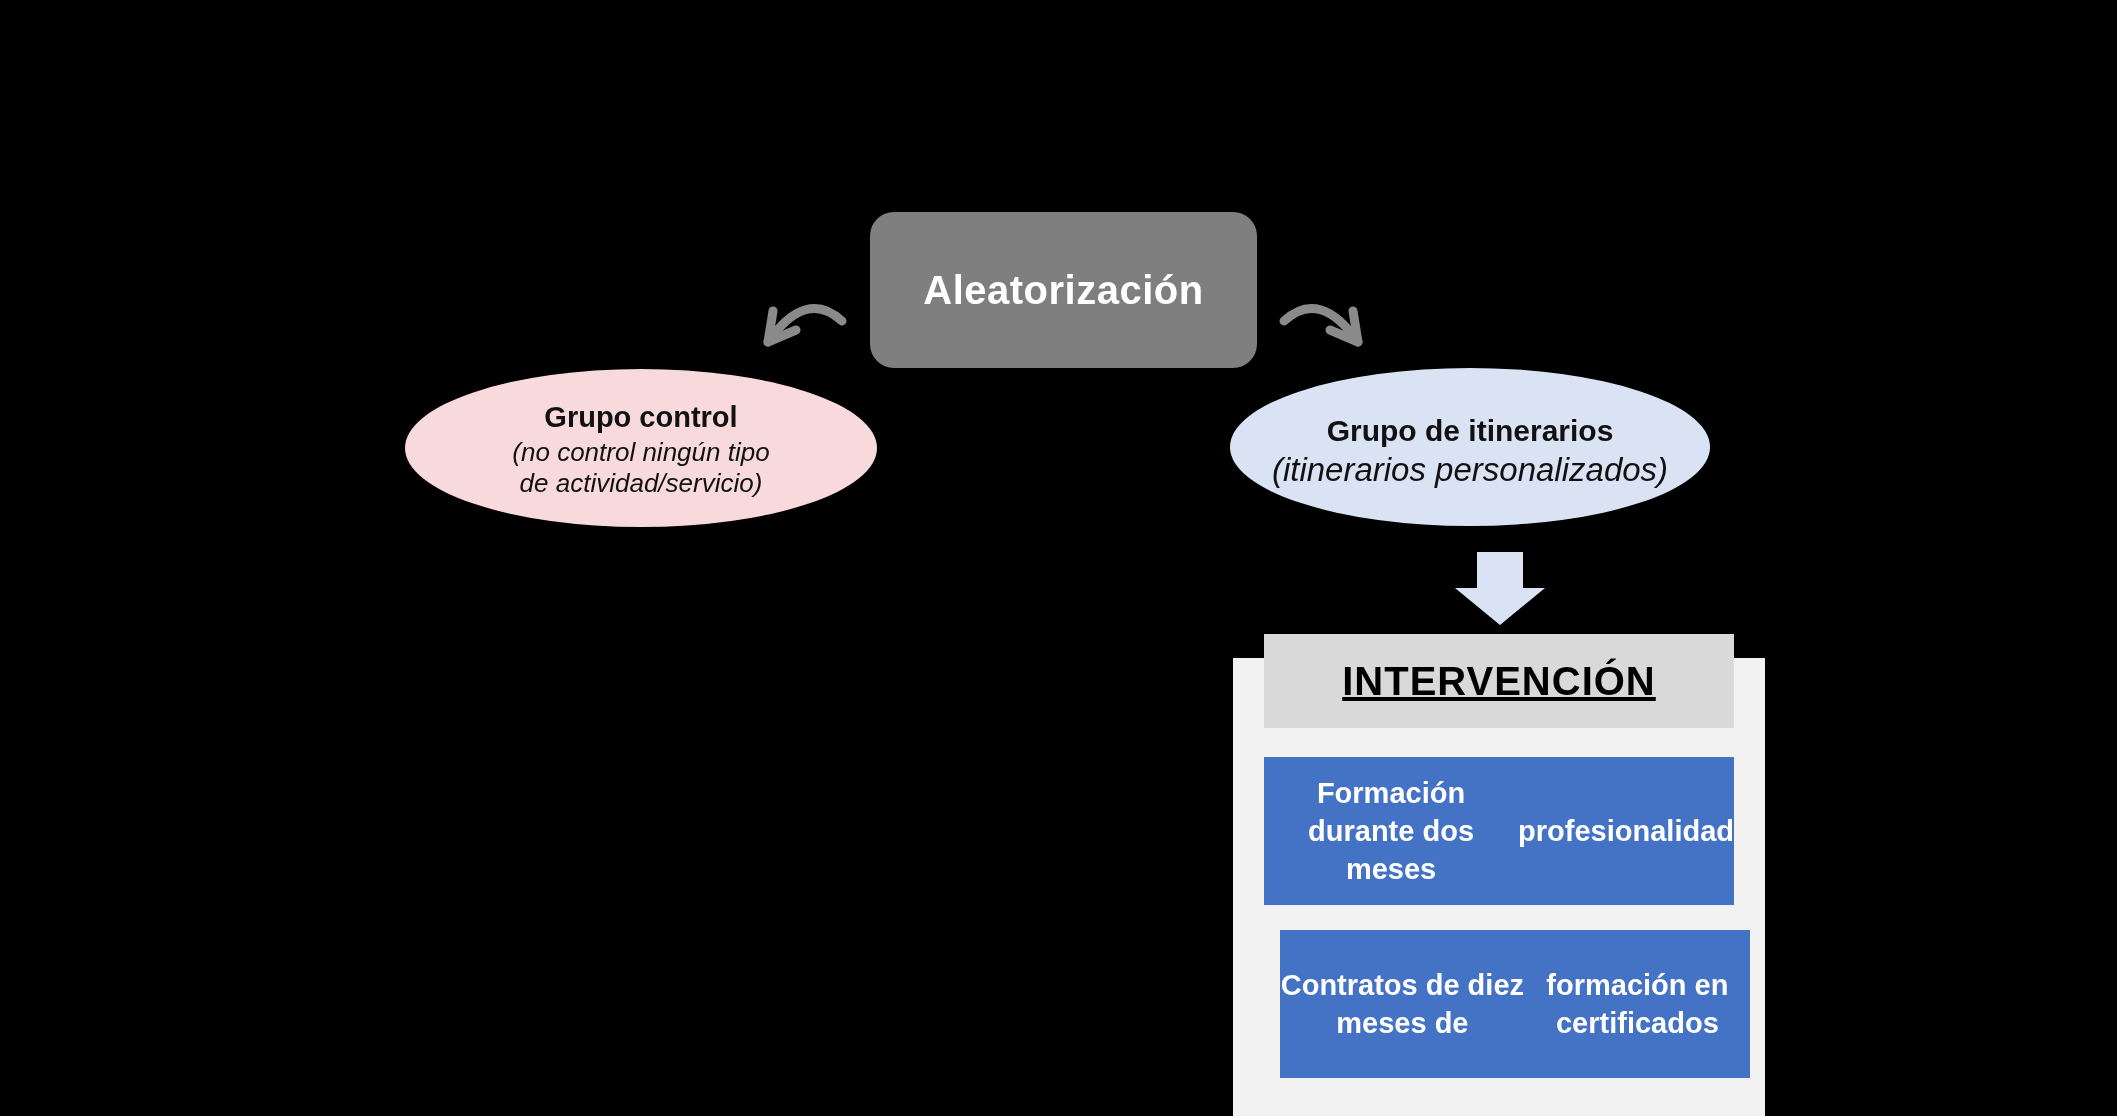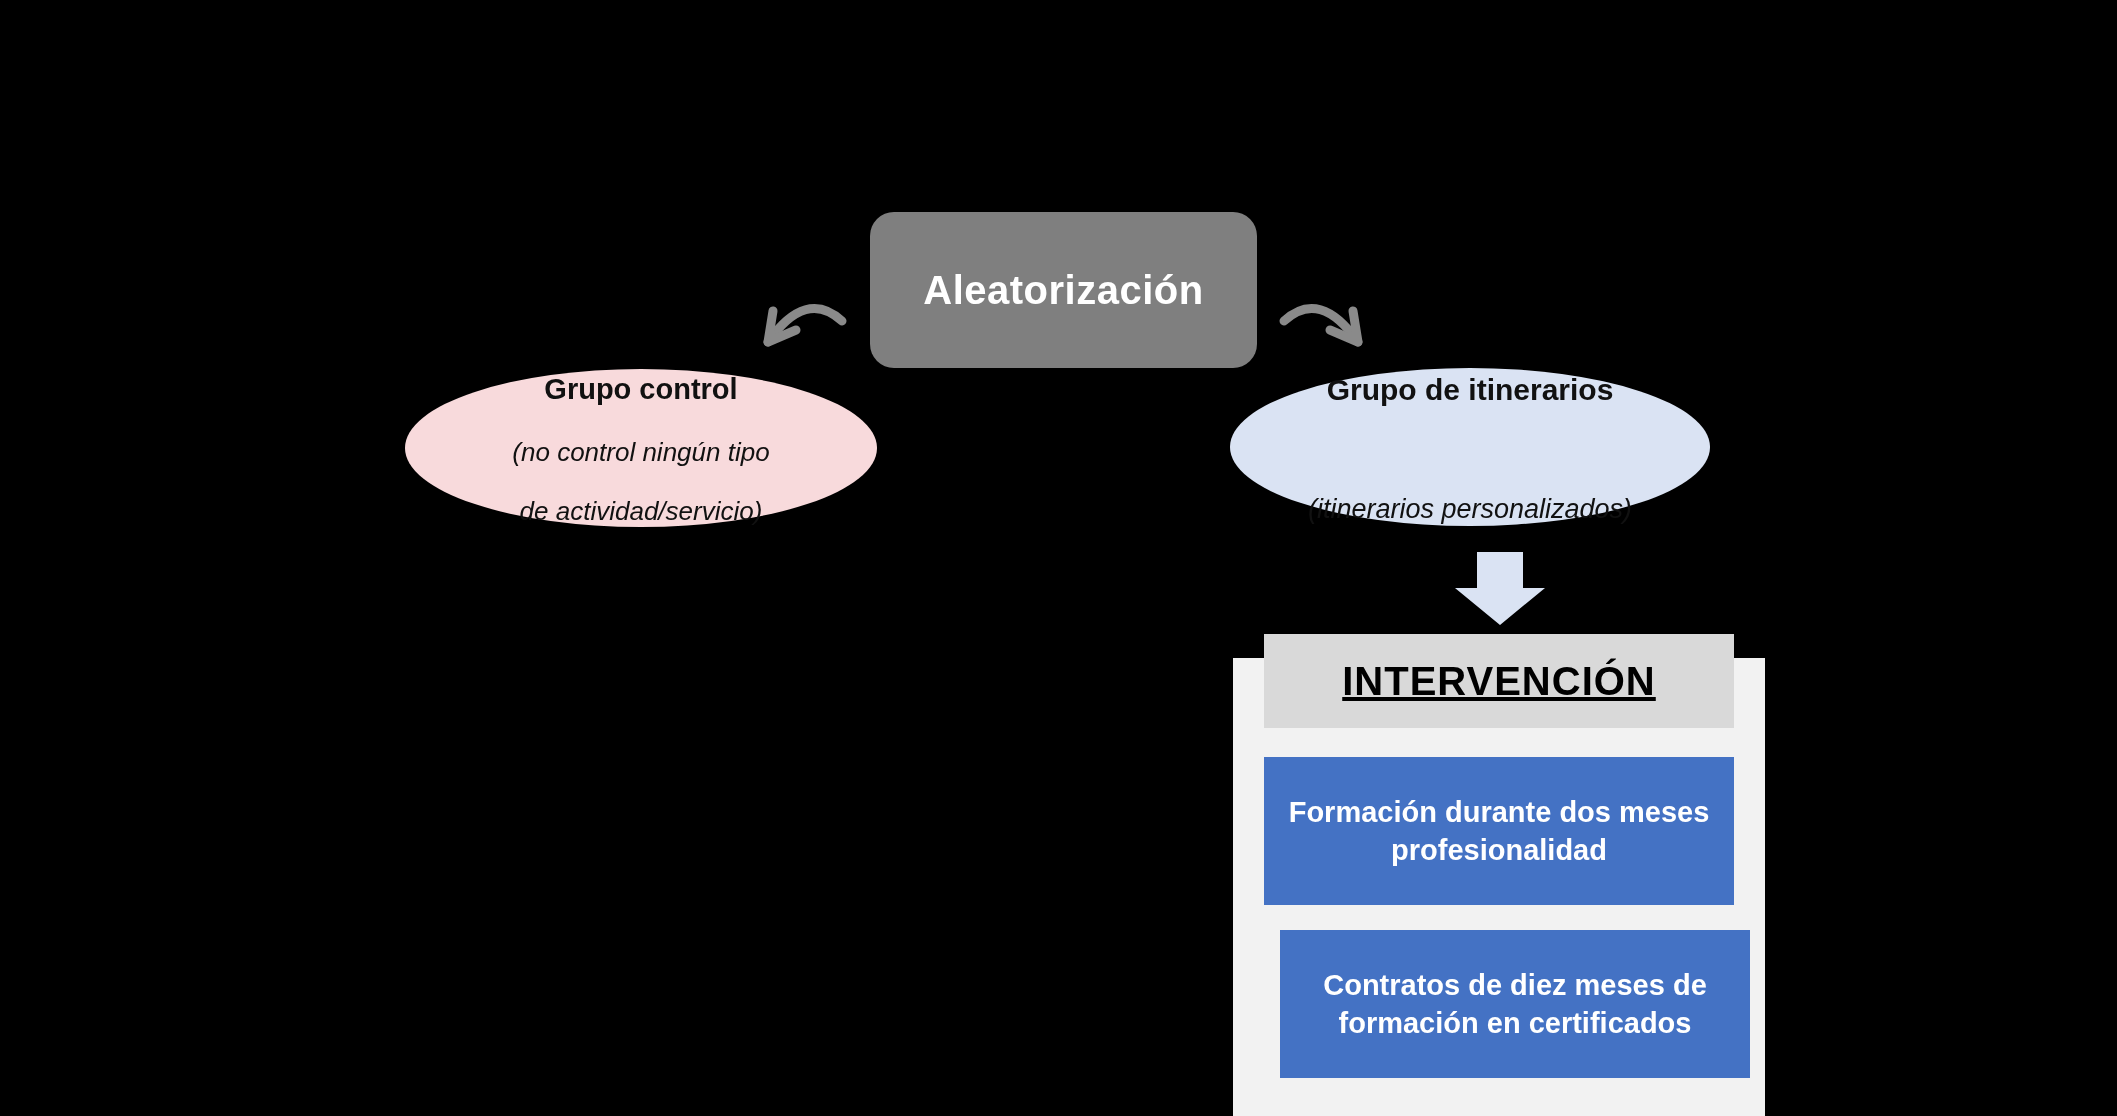--- a/index.html
+++ b/index.html
@@ -37,45 +37,45 @@
   svg.overlay{
     position:absolute;left:0;top:0;width:2117px;height:1116px;
   }
   .curve{
     fill:none;stroke:var(--arrow-gray);stroke-width:9;
     stroke-linecap:round;stroke-linejoin:round;
   }
   .block-arrow{fill:var(--down-arrow);}
   .ellipse{
     position:absolute;border-radius:50%;
-    display:flex;flex-direction:column;align-items:center;justify-content:space-between;
+    display:flex;flex-direction:column;align-items:center;justify-content:center;
     text-align:center;color:var(--text-dark);
   }
   .ellipse.control{left:405px;top:369px;width:472px;height:158px;background:var(--control-ellipse);}
   .ellipse.treatment{left:1230px;top:368px;width:480px;height:158px;background:var(--treatment-ellipse);}
   .ellipse .etitle{font-weight:bold;}
   .control .etitle{font-size:29px;line-height:40px;}
   .treatment .etitle{font-size:30px;line-height:44px;}
   .ellipse .esub{font-style:italic;}
   .control .esub{font-size:26px;line-height:31px;}
-  .treatment .esub{font-size:27px;line-height:33px;}
+  .treatment .esub{font-size:33px;line-height:33px;}
   .panel{
     position:absolute;left:1233px;top:658px;width:532px;height:458px;
     background:var(--panel);
   }
   .intervention-header{
     position:absolute;left:1264px;top:634px;width:470px;height:94px;
     background:var(--intervention-header);
     display:flex;align-items:center;justify-content:center;
     color:#000000;font-size:40px;font-weight:bold;letter-spacing:1px;text-decoration:underline;
   }
   .intervention-item{
     position:absolute;left:1264px;width:470px;height:148px;
     background:var(--intervention-item);
-    display:flex;flex-direction:column;align-items:center;justify-content:center;
+    display:flex;flex-direction:row;align-items:center;justify-content:center;
     text-align:center;
     color:var(--text-light);font-size:29px;font-weight:bold;line-height:38px;
   }
   .intervention-item.first{top:757px;}
   .intervention-item.second{top:930px;margin-left:16px;}
 </style>
 </head>
 <body>
 
 <div class="canvas">

